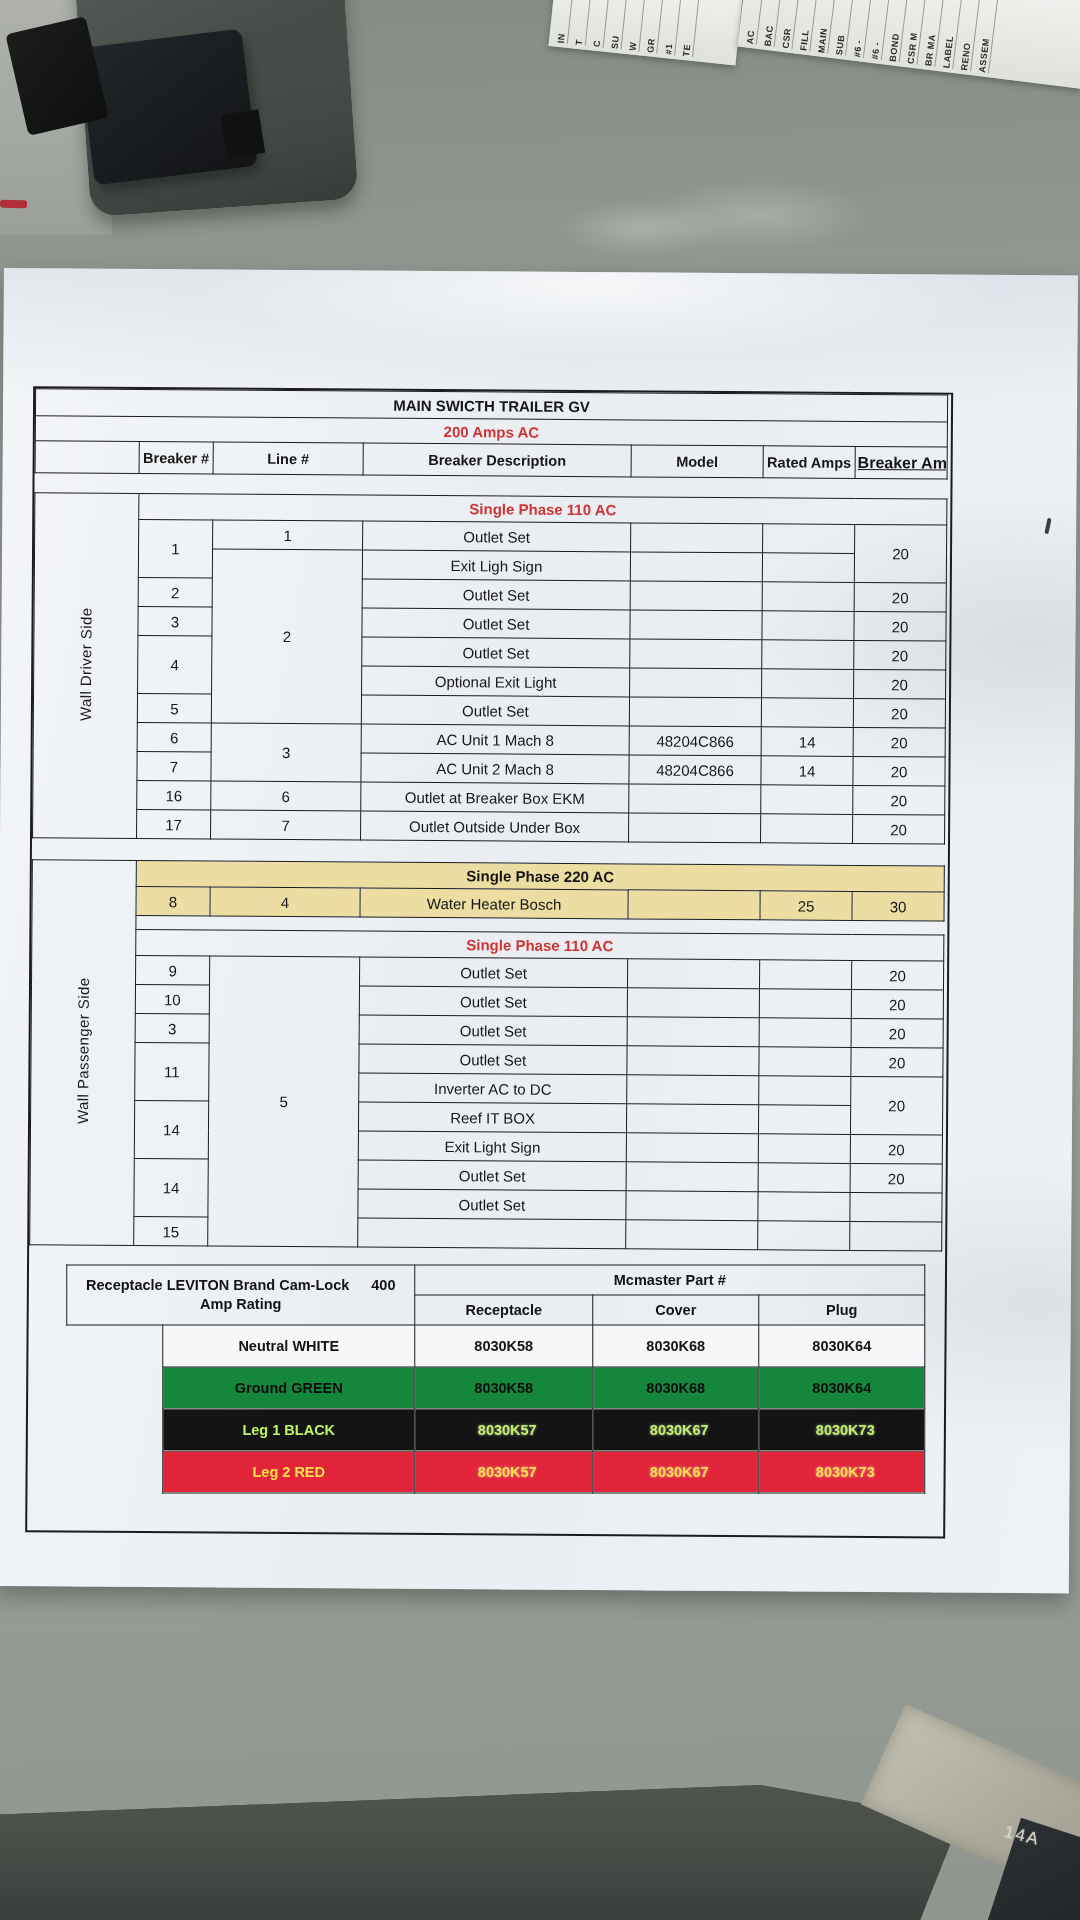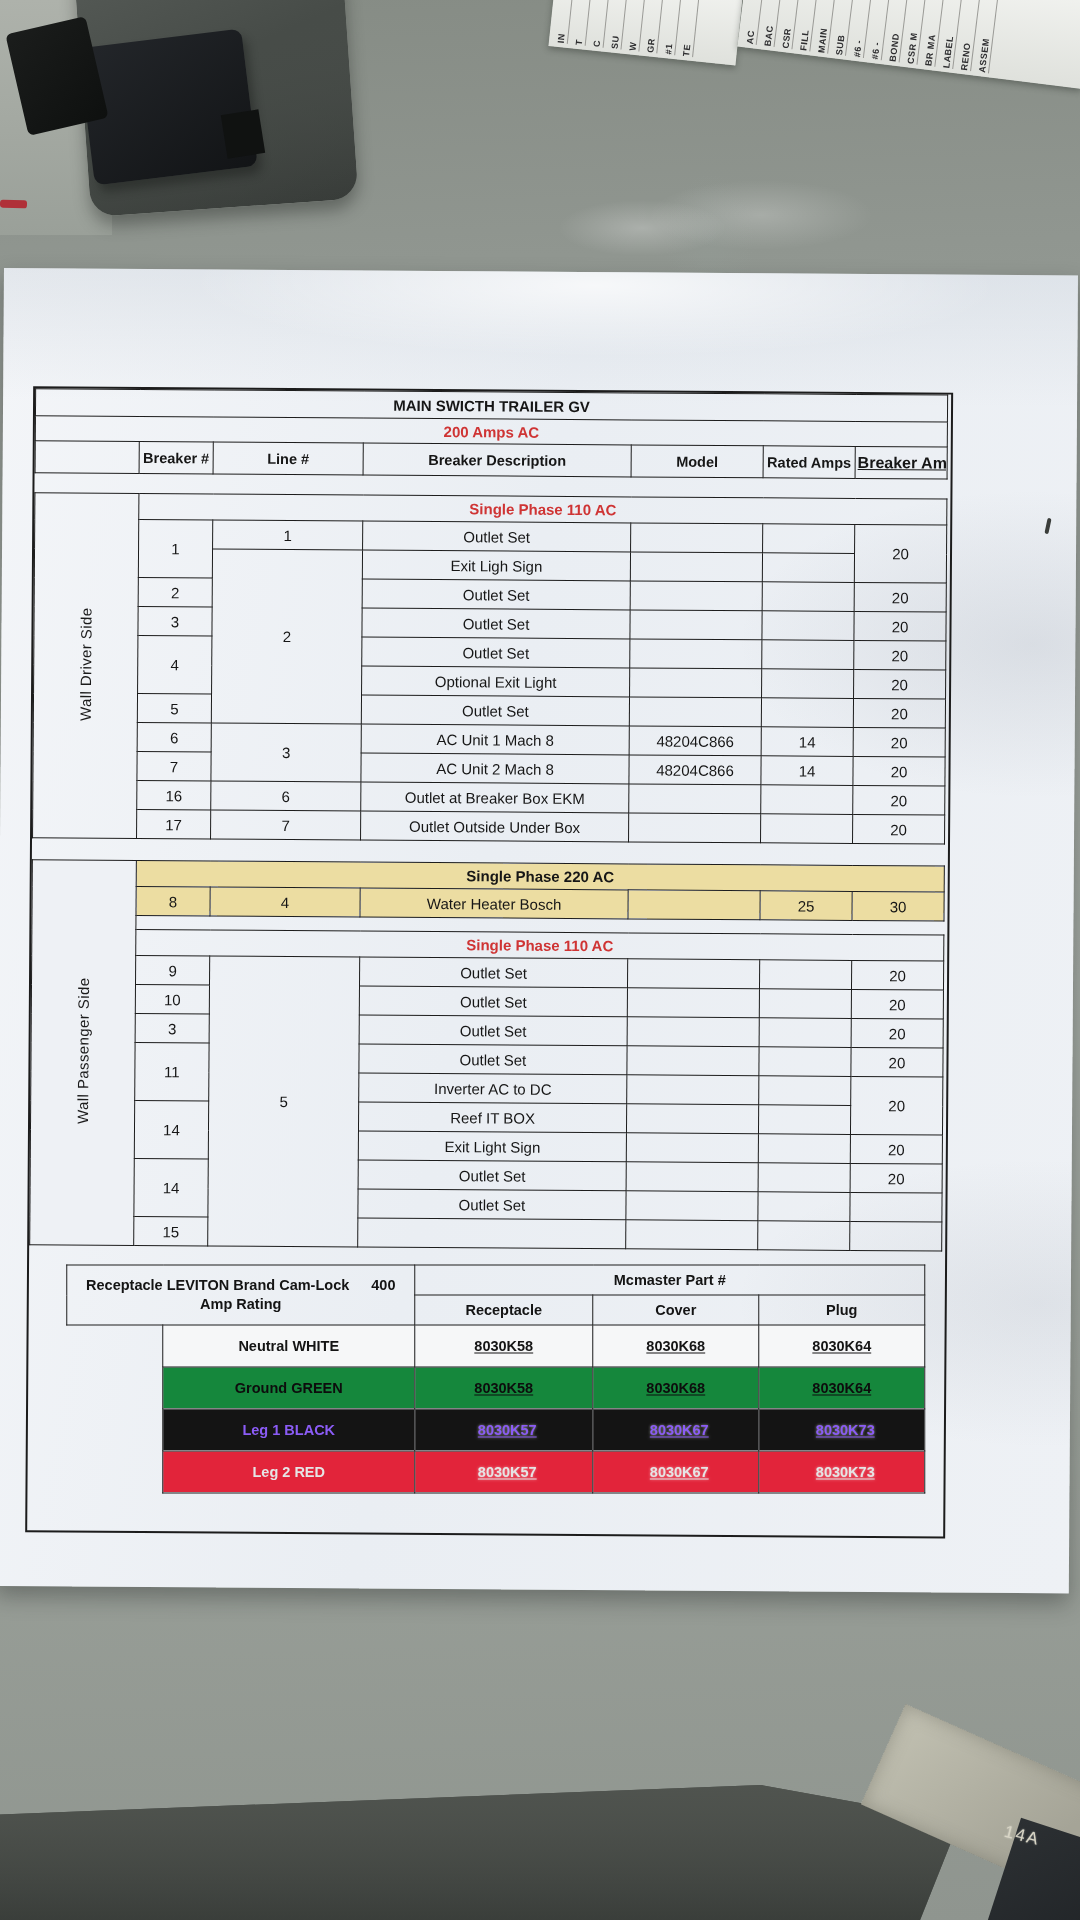--- a/index.html
+++ b/index.html
@@ -66,24 +66,24 @@
   
   table.mc{border-collapse:collapse;table-layout:fixed;width:858px;margin:16px 0 0 38px;color:#141414;transform:rotate(-.4deg);}
   table.mc td{border:1.6px solid #1d1d1d;text-align:center;font-size:14.5px;padding:0 2px;white-space:nowrap;overflow:hidden;}
   table.mc td.nob{border:none;background:transparent;}
   tr.mh{height:30px;} tr.cr{height:42px;}
   td.mchead,td.colh{font-weight:700;font-size:15px;}
   td.leviton{font-weight:700;font-size:15px;line-height:1.25;}
   .lev1{display:flex;justify-content:center;gap:22px;}
   td.lbl{font-weight:700;}
   tr.greenrow td{background:#15873c;color:#0d0d0d;}
-  tr.blackrow td{background:#141414;color:#8b5cf6;}
-  tr.redrow td{background:#e2243a;color:#e5e5e5;}
+  tr.blackrow td{background:#141414;color:#bef264;}
+  tr.redrow td{background:#e2243a;color:#fde047;}
   tr.whiterow td{background:#f6f7f8;}
-  td.pn{font-weight:600;text-decoration:underline;}
+  td.pn{font-weight:600;}
   tr.blackrow td.pn,tr.redrow td.pn{text-shadow:0 0 3px rgba(255,255,255,.55);padding-left:9px;}
 </style>
 </head>
 <body>
 
 <div class="abs wall-strip"></div>
 <div class="abs conduit"></div>
 <div class="abs clamp"></div>
 <div class="abs clamp2"></div>
 <div class="abs tab"></div>

